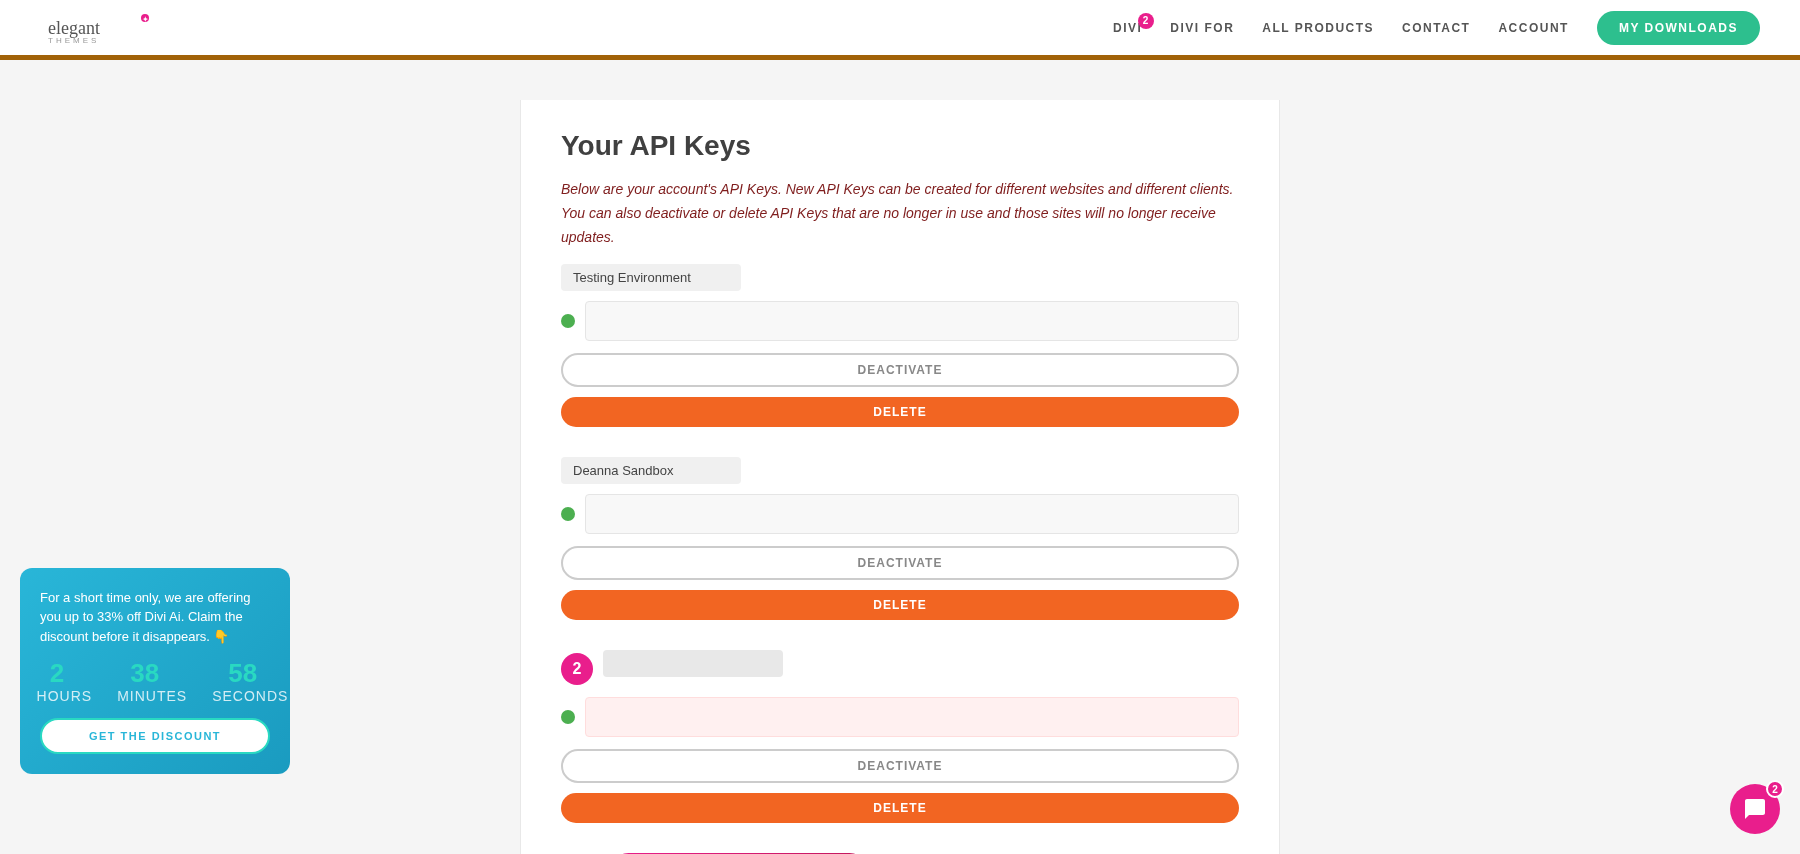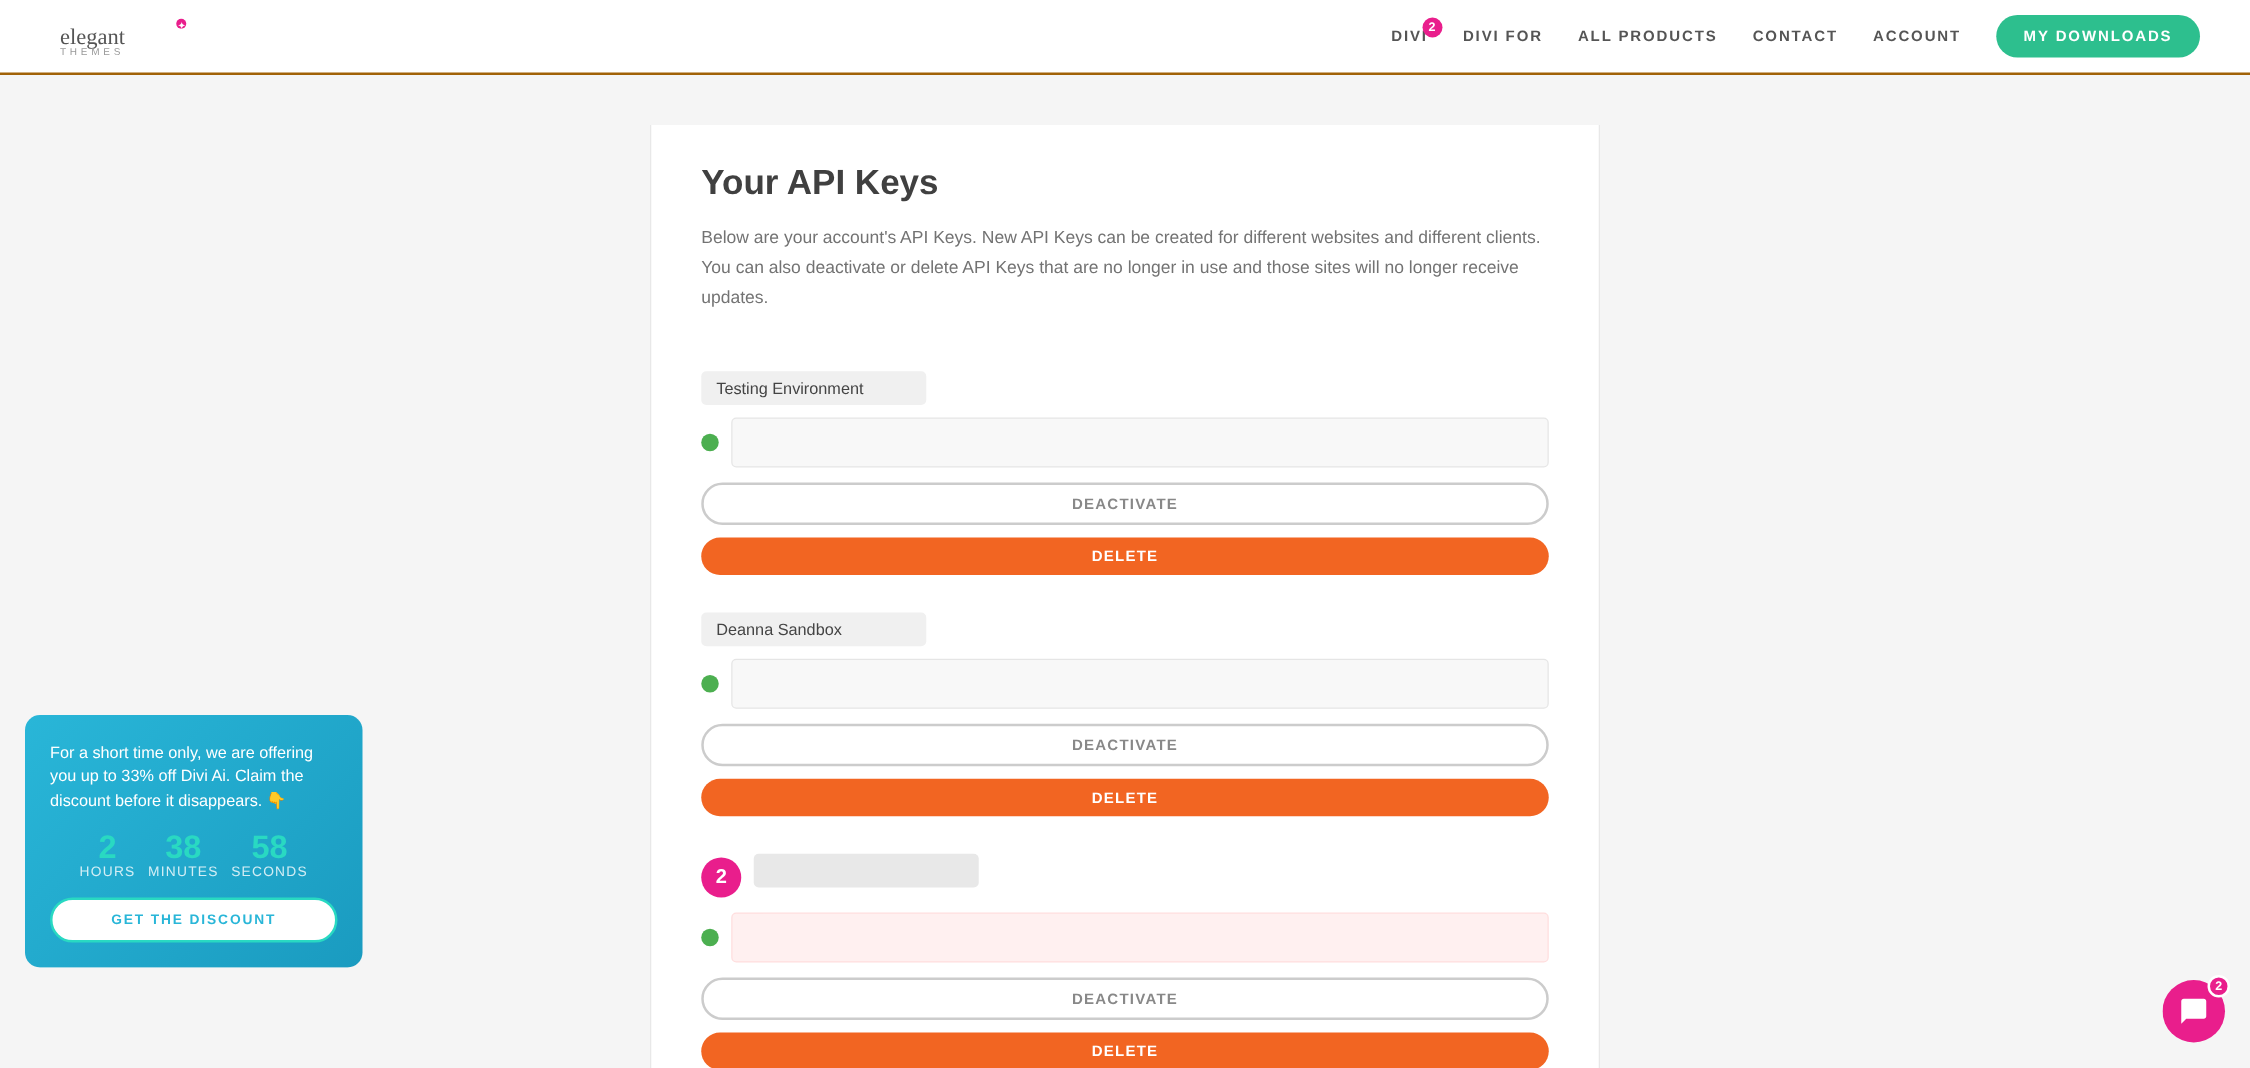--- a/index.html
+++ b/index.html
@@ -1,21 +1,21 @@
 <!DOCTYPE html>
 <html><head>
   <meta charset="utf-8">
   <style>
     * { box-sizing: border-box; margin: 0; padding: 0; }
     body { font-family: 'Helvetica Neue', Arial, sans-serif; background: #f5f5f5; min-height: 854px; overflow-x: hidden; }
 
     
     .header {
       background: #fff;
-      border-bottom: 2px solid #a16207;
+      border-bottom: 5px solid #a16207;
       display: flex;
       align-items: center;
       justify-content: space-between;
       padding: 0 40px;
       height: 60px;
       position: fixed;
       top: 0; left: 0; right: 0;
       z-index: 100;
     }
     .logo-area { display: flex; align-items: center; }
@@ -59,23 +59,24 @@
       min-height: 780px;
     }
     .page-title {
       font-size: 28px;
       font-weight: 700;
       color: #404040;
       margin-bottom: 16px;
     }
     .page-description {
       font-size: 14px;
-      color: #737373;
+      color: #7f1d1d;
       line-height: 1.7;
-      margin-bottom: 48px;
+      margin-bottom: 15px;
+      font-style: italic;
     }
 
     
     .api-entry { margin-bottom: 30px; }
     .api-name-input {
       display: inline-block;
       background: #f0f0f0;
       border: none;
       border-radius: 4px;
       padding: 6px 12px;
@@ -203,25 +204,26 @@
       justify-content: center;
     }
     .countdown-item { text-align: center; }
     .countdown-value {
       font-size: 26px;
       font-weight: 700;
       color: #29d9c2;
       line-height: 1;
     }
     .countdown-label {
-      font-size: 11px;
+      font-size: 14px;
       text-transform: uppercase;
       letter-spacing: 1px;
       color: rgba(255,255,255,0.8);
       margin-top: 2px;
+      margin-left: 15px;
     }
     .btn-discount {
       background: #fff;
       border: 2px solid #29d9c2;
       border-radius: 25px;
       padding: 10px 0;
       width: 100%;
       font-size: 11px;
       font-weight: 700;
       color: #29b6d8;

